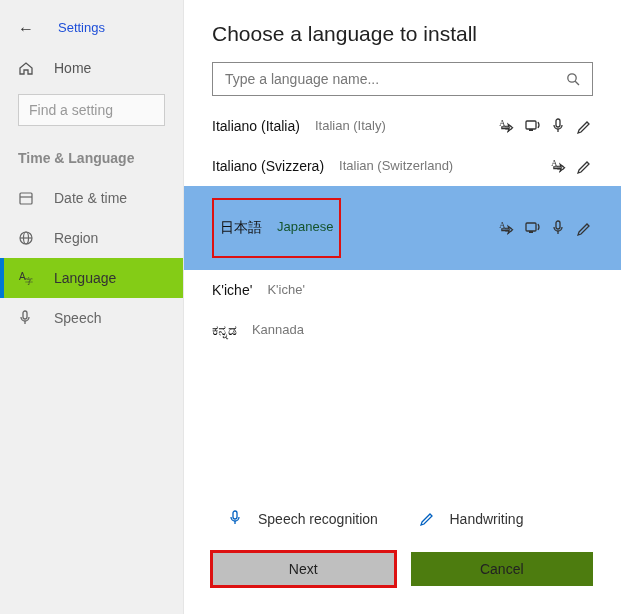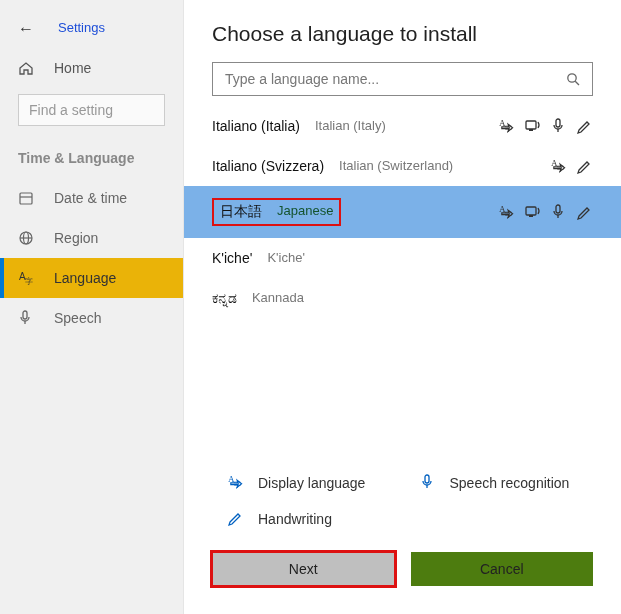--- a/index.html
+++ b/index.html
@@ -8,34 +8,34 @@
   .sidebar { width: 184px; background: #f0f0f0; border-right: 1px solid #e5e5e5; padding-top: 12px; }
   .sidebar-top { padding: 0 18px; display: flex; align-items: center; gap: 24px; height: 30px; }
   .back-icon { font-size: 16px; color: #333; }
   .sidebar-title { font-size: 13px; color: #1d4ed8; }
   .home-row { padding: 18px 18px 14px 18px; display: flex; align-items: center; gap: 18px; color: #555; }
   .home-row .icon { width: 18px; text-align: center; }
   .find-box { margin: 4px 18px 18px 18px; border: 1px solid #ccc; background: #fafafa; padding: 7px 10px; color: #999; font-size: 14px; cursor: text; }
   .section-title { padding: 6px 18px 12px 18px; color: #888; font-weight: 600; font-size: 14px; }
   .nav-item { padding: 12px 18px; display: flex; align-items: center; gap: 18px; color: #666; }
   .nav-item .icon { width: 18px; text-align: center; font-size: 15px; }
-  .nav-item.active { background: #eab308; color: #333; border-left: 4px solid #0078d4; padding-left: 14px; }
+  .nav-item.active { background: #84cc16; color: #333; border-left: 4px solid #0078d4; padding-left: 14px; }
   .main { flex: 1; display: flex; flex-direction: column; padding: 0; }
   .main-header { padding: 22px 28px 10px 28px; }
   .main-title { font-size: 21px; font-weight: 500; color: #222; }
   .search-wrap { padding: 6px 28px 10px 28px; }
   .search-box { display: flex; align-items: center; border: 1px solid #888; padding: 8px 12px; background: #fff; }
   .search-box input { flex: 1; border: none; outline: none; font-size: 14px; font-family: inherit; color: #333; }
   .search-box input::placeholder { color: #777; }
   .search-box .search-icon { width: 14px; height: 14px; color: #666; }
   .list-area { flex: 1; overflow: hidden; }
   .lang-item { padding: 12px 28px 12px 28px; display: flex; align-items: center; justify-content: space-between; }
   .lang-item.selected { background: #7bb1e8; }
   .lang-item.selected .lang-sub { color: #14532d; }
-  .lang-item.with-highlight .text-col { border: 2px solid #d11; padding: 3px 6px; }
+  .lang-item.with-highlight .text-col { border: 2px solid #d11; padding: 19px 6px; }
   .lang-text { display: flex; flex-direction: row; gap: 15px; }
   .lang-native { font-size: 14px; color: #111; }
   .lang-sub { font-size: 13px; color: #777; }
   .feat-icons-row { display: flex; gap: 10px; color: #333; }
   .feat-icons-row .fi { width: 16px; height: 16px; }
   .legend-area { padding: 16px 30px 8px 44px; display: grid; grid-template-columns: 1fr 1fr; column-gap: 20px; row-gap: 18px; }
   .legend-item { display: flex; align-items: center; gap: 12px; color: #333; font-size: 14px; }
   .legend-item .li-icon { width: 18px; height: 18px; color: #0060c0; }
   .button-row { display: flex; gap: 16px; padding: 16px 28px 28px 28px; }
   .btn { flex: 1; background: #4d7c0f; border: none; padding: 9px 0; font-size: 14px; font-family: inherit; color: #222; text-align: center; }
@@ -245,28 +245,20 @@
           <span class="lang-native">ಕನ್ನಡ</span>
           <span class="lang-sub">Kannada</span>
         </div>
       </div>
     </div>
 
     <div class="legend-area">
       <div class="legend-item">
         <span class="li-icon">
             <svg width="18" height="18">
-              <use href="#ic-display"></use>
-            </svg>
-          </span>
-        <span>Display language</span>
-      </div>
-      <div class="legend-item">
-        <span class="li-icon">
-            <svg width="18" height="18">
               <use href="#ic-mic"></use>
             </svg>
           </span>
         <span>Speech recognition</span>
       </div>
       <div class="legend-item">
         <span class="li-icon">
             <svg width="18" height="18">
               <use href="#ic-hand"></use>
             </svg>

